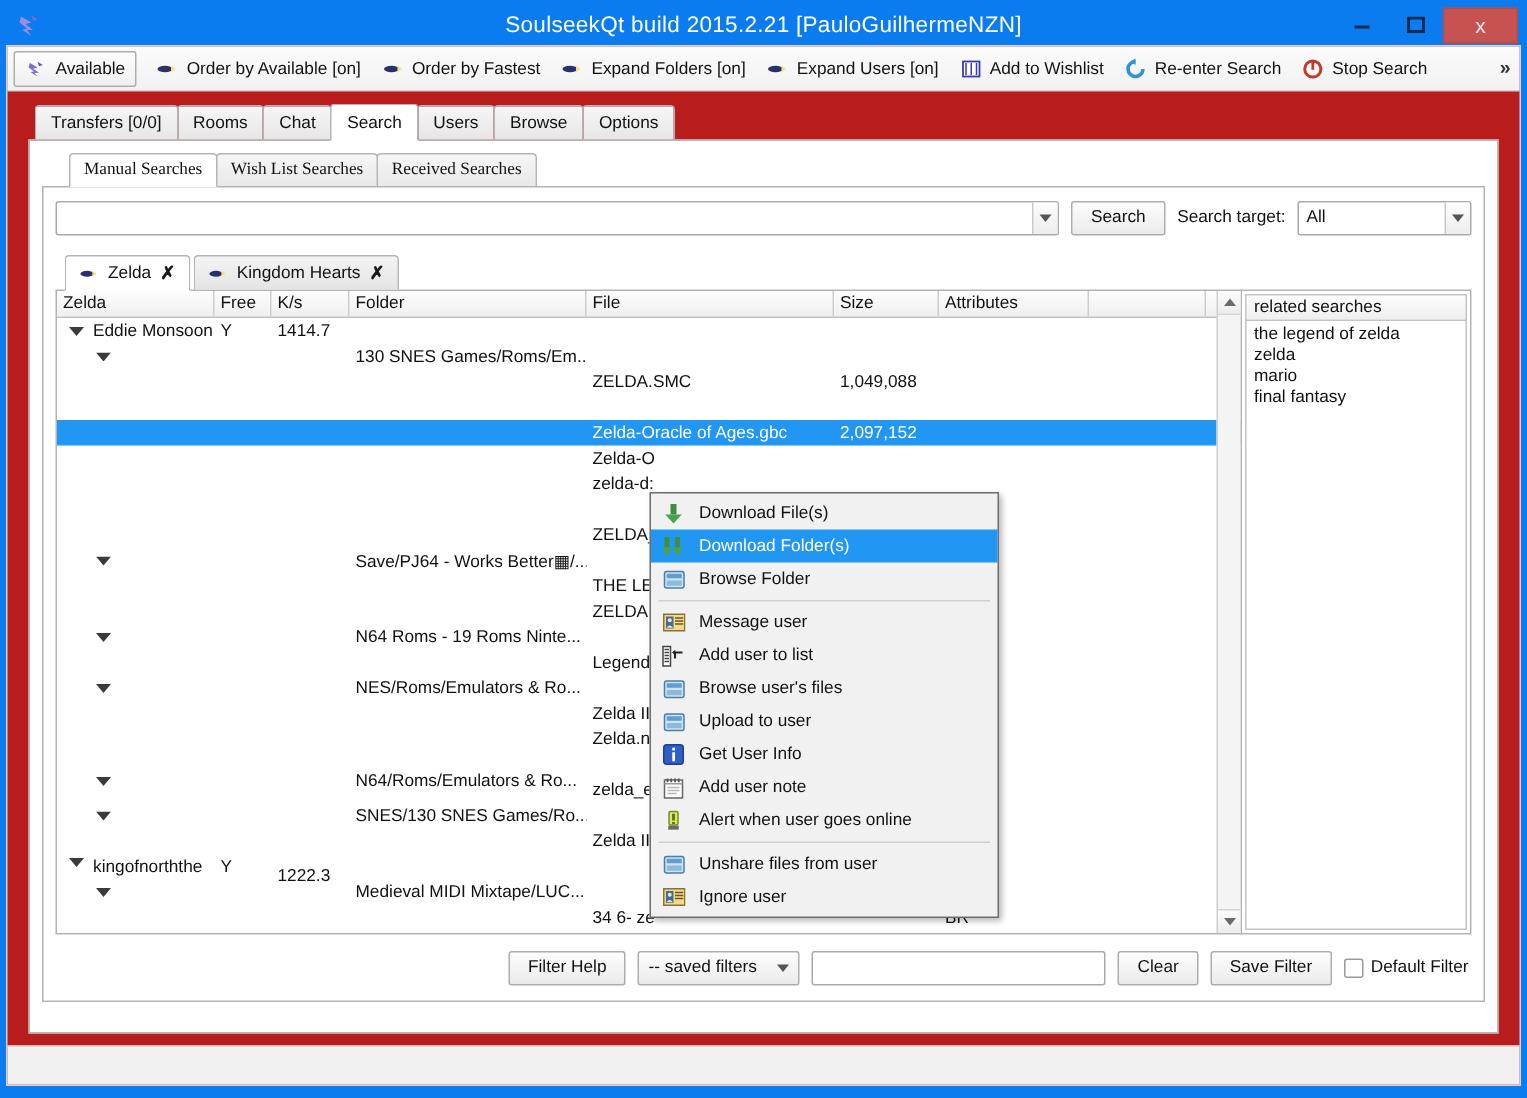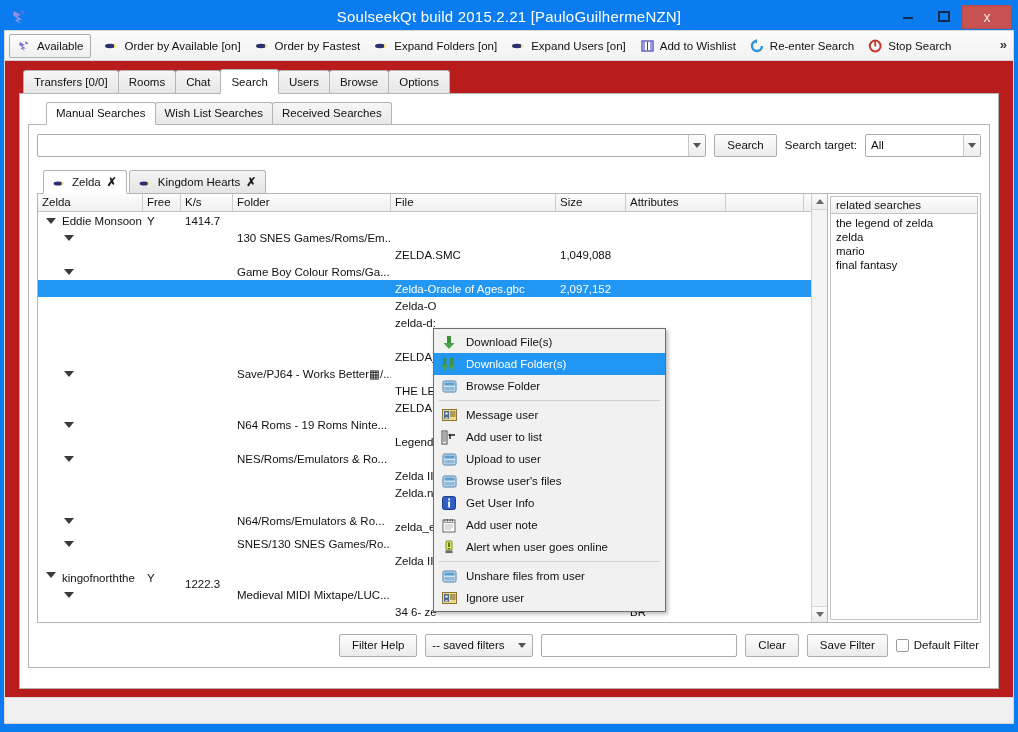--- a/index.html
+++ b/index.html
@@ -147,20 +147,21 @@
     font-size: 11.5px;
     padding: 4px 9px;
     border: 1px solid #b4b4b4;
     border-bottom: none;
     background: linear-gradient(#f6f6f6,#e8e8e8);
     margin-right: -1px;
     border-radius: 3px 3px 0 0;
     color: #111;
     height: 22px;
     line-height: 13px;
+    font-family: Liberation Serif, serif;
   }
   .stab.active {
     background: #ffffff;
     height: 23px;
     margin-bottom: -1px;
     border-bottom: 1px solid #fff;
     position: relative; z-index: 4;
   }
 
   #searchpanel {
@@ -632,31 +633,20 @@
                 </div>
                 <div class="row" style="top: 34px;">
                   <div class="cell" style="width: 105px; display: flex; align-items: center;"></div>
                   <div class="cell" style="width: 38px;"></div>
                   <div class="cell" style="width: 52px;"></div>
                   <div class="cell" style="width: 158px;"></div>
                   <div class="cell" style="width: 165px;">ZELDA.SMC</div>
                   <div class="cell" style="width: 70px;">1,049,088</div>
                   <div class="cell" style="width: 100px;"></div>
                 </div>
-                <div class="row" style="top: 51px;">
-                  <div class="cell" style="width: 105px; display: flex; align-items: center;">
-                    <i class="twisty" style="margin-left: 22px; margin-right: 6px;"></i>
-                  </div>
-                  <div class="cell" style="width: 38px;"></div>
-                  <div class="cell" style="width: 52px;"></div>
-                  <div class="cell" style="width: 158px;">Game Boy Colour Roms/Ga...</div>
-                  <div class="cell" style="width: 165px;"></div>
-                  <div class="cell" style="width: 70px;"></div>
-                  <div class="cell" style="width: 100px;"></div>
-                </div>
                 <div class="row sel" style="top: 68px;">
                   <div class="cell" style="width: 105px; display: flex; align-items: center;"></div>
                   <div class="cell" style="width: 38px;"></div>
                   <div class="cell" style="width: 52px;"></div>
                   <div class="cell" style="width: 158px;"></div>
                   <div class="cell" style="width: 165px;">Zelda-Oracle of Ages.gbc</div>
                   <div class="cell" style="width: 70px;">2,097,152</div>
                   <div class="cell" style="width: 100px;"></div>
                 </div>
                 <div class="row" style="top: 85px;">
@@ -940,31 +930,31 @@
           <span>Add user to list</span>
         </div>
         <div class="mi">
           <span class="mi-icon">
             <svg width="15" height="15">
               <rect x="1" y="2" width="13" height="11" rx="1.5" fill="#cfe3f2" stroke="#4a7ea8"></rect>
               <rect x="2.5" y="3.5" width="10" height="3" fill="#5c9fd0"></rect>
               <rect x="2.5" y="8" width="10" height="3.5" fill="#8fb9d8"></rect>
             </svg>
           </span>
-          <span>Upload to user</span>
+          <span>Browse user's files</span>
         </div>
         <div class="mi">
           <span class="mi-icon">
             <svg width="15" height="15">
               <rect x="1" y="2" width="13" height="11" rx="1.5" fill="#cfe3f2" stroke="#4a7ea8"></rect>
               <rect x="2.5" y="3.5" width="10" height="3" fill="#5c9fd0"></rect>
               <rect x="2.5" y="8" width="10" height="3.5" fill="#8fb9d8"></rect>
             </svg>
           </span>
-          <span>Browse user's files</span>
+          <span>Upload to user</span>
         </div>
         <div class="mi">
           <span class="mi-icon">
             <svg width="14" height="14">
               <rect x="0.5" y="0.5" width="13" height="13" rx="2" fill="#2f5fc4" stroke="#1e3f8c"></rect>
               <rect x="6.2" y="2.5" width="1.8" height="1.8" fill="#fff"></rect>
               <rect x="6.2" y="5.5" width="1.8" height="6" fill="#fff"></rect>
             </svg>
           </span>
           <span>Get User Info</span>

